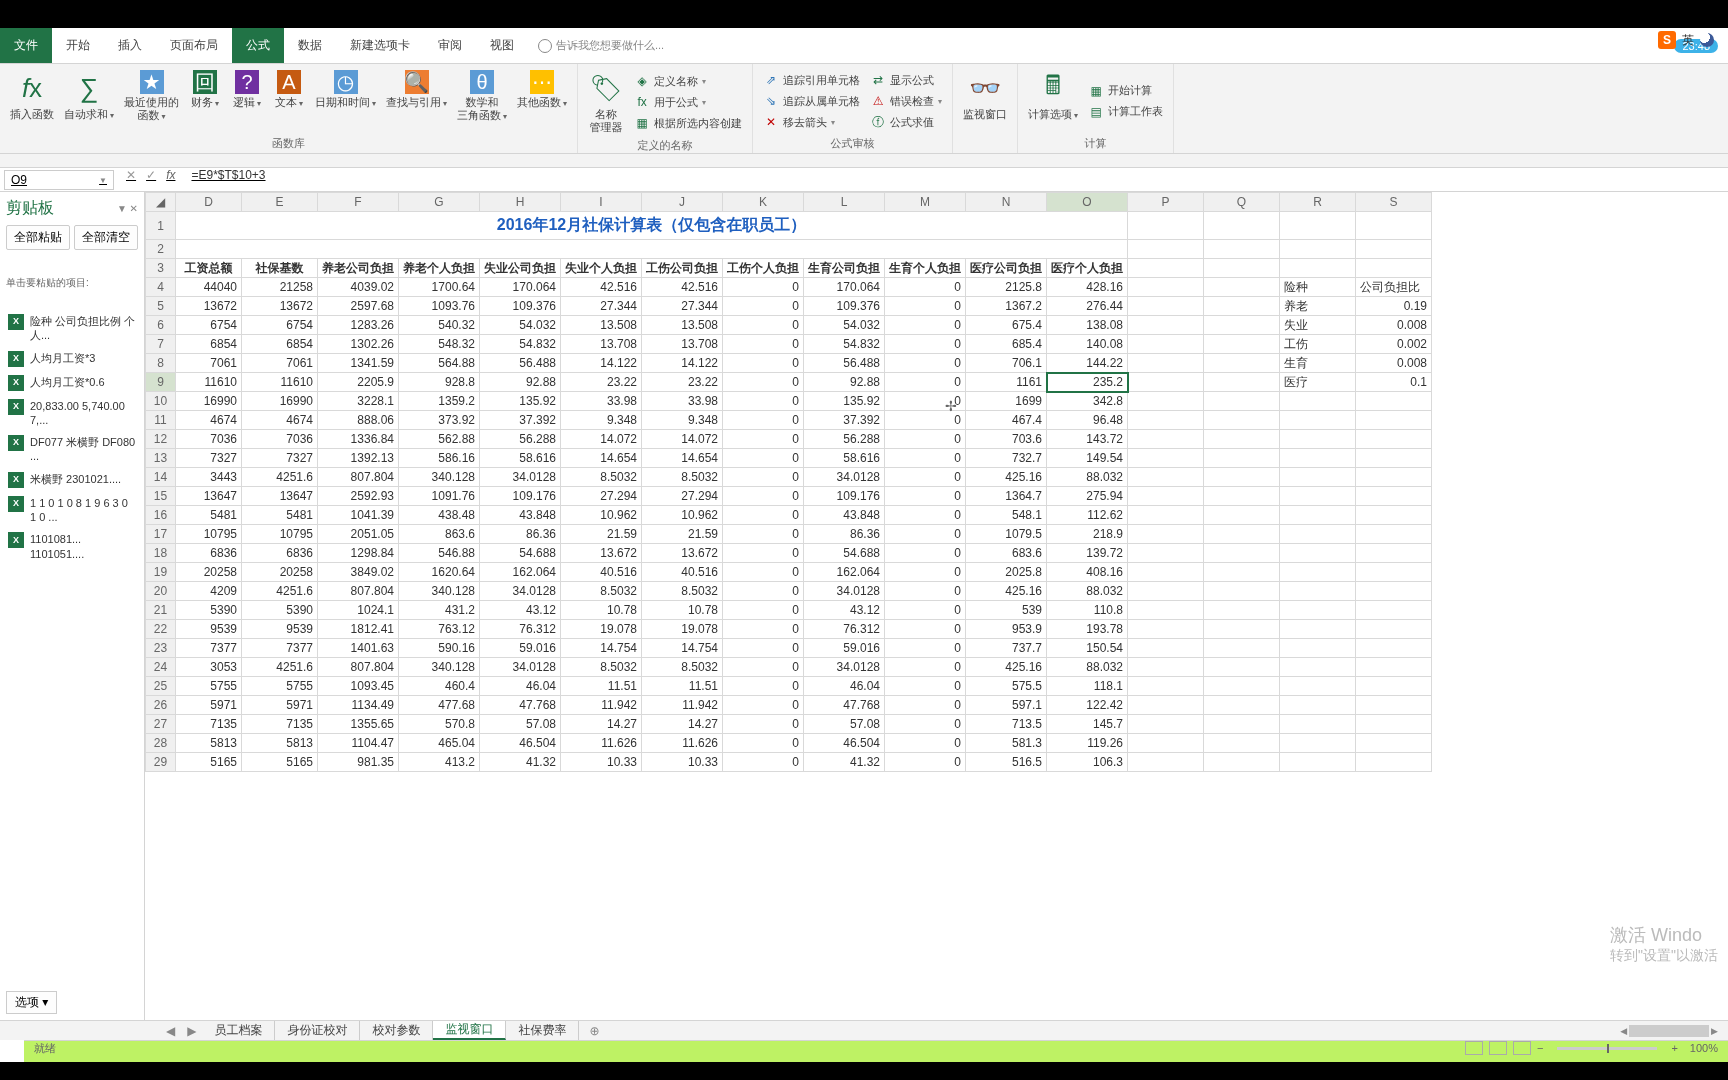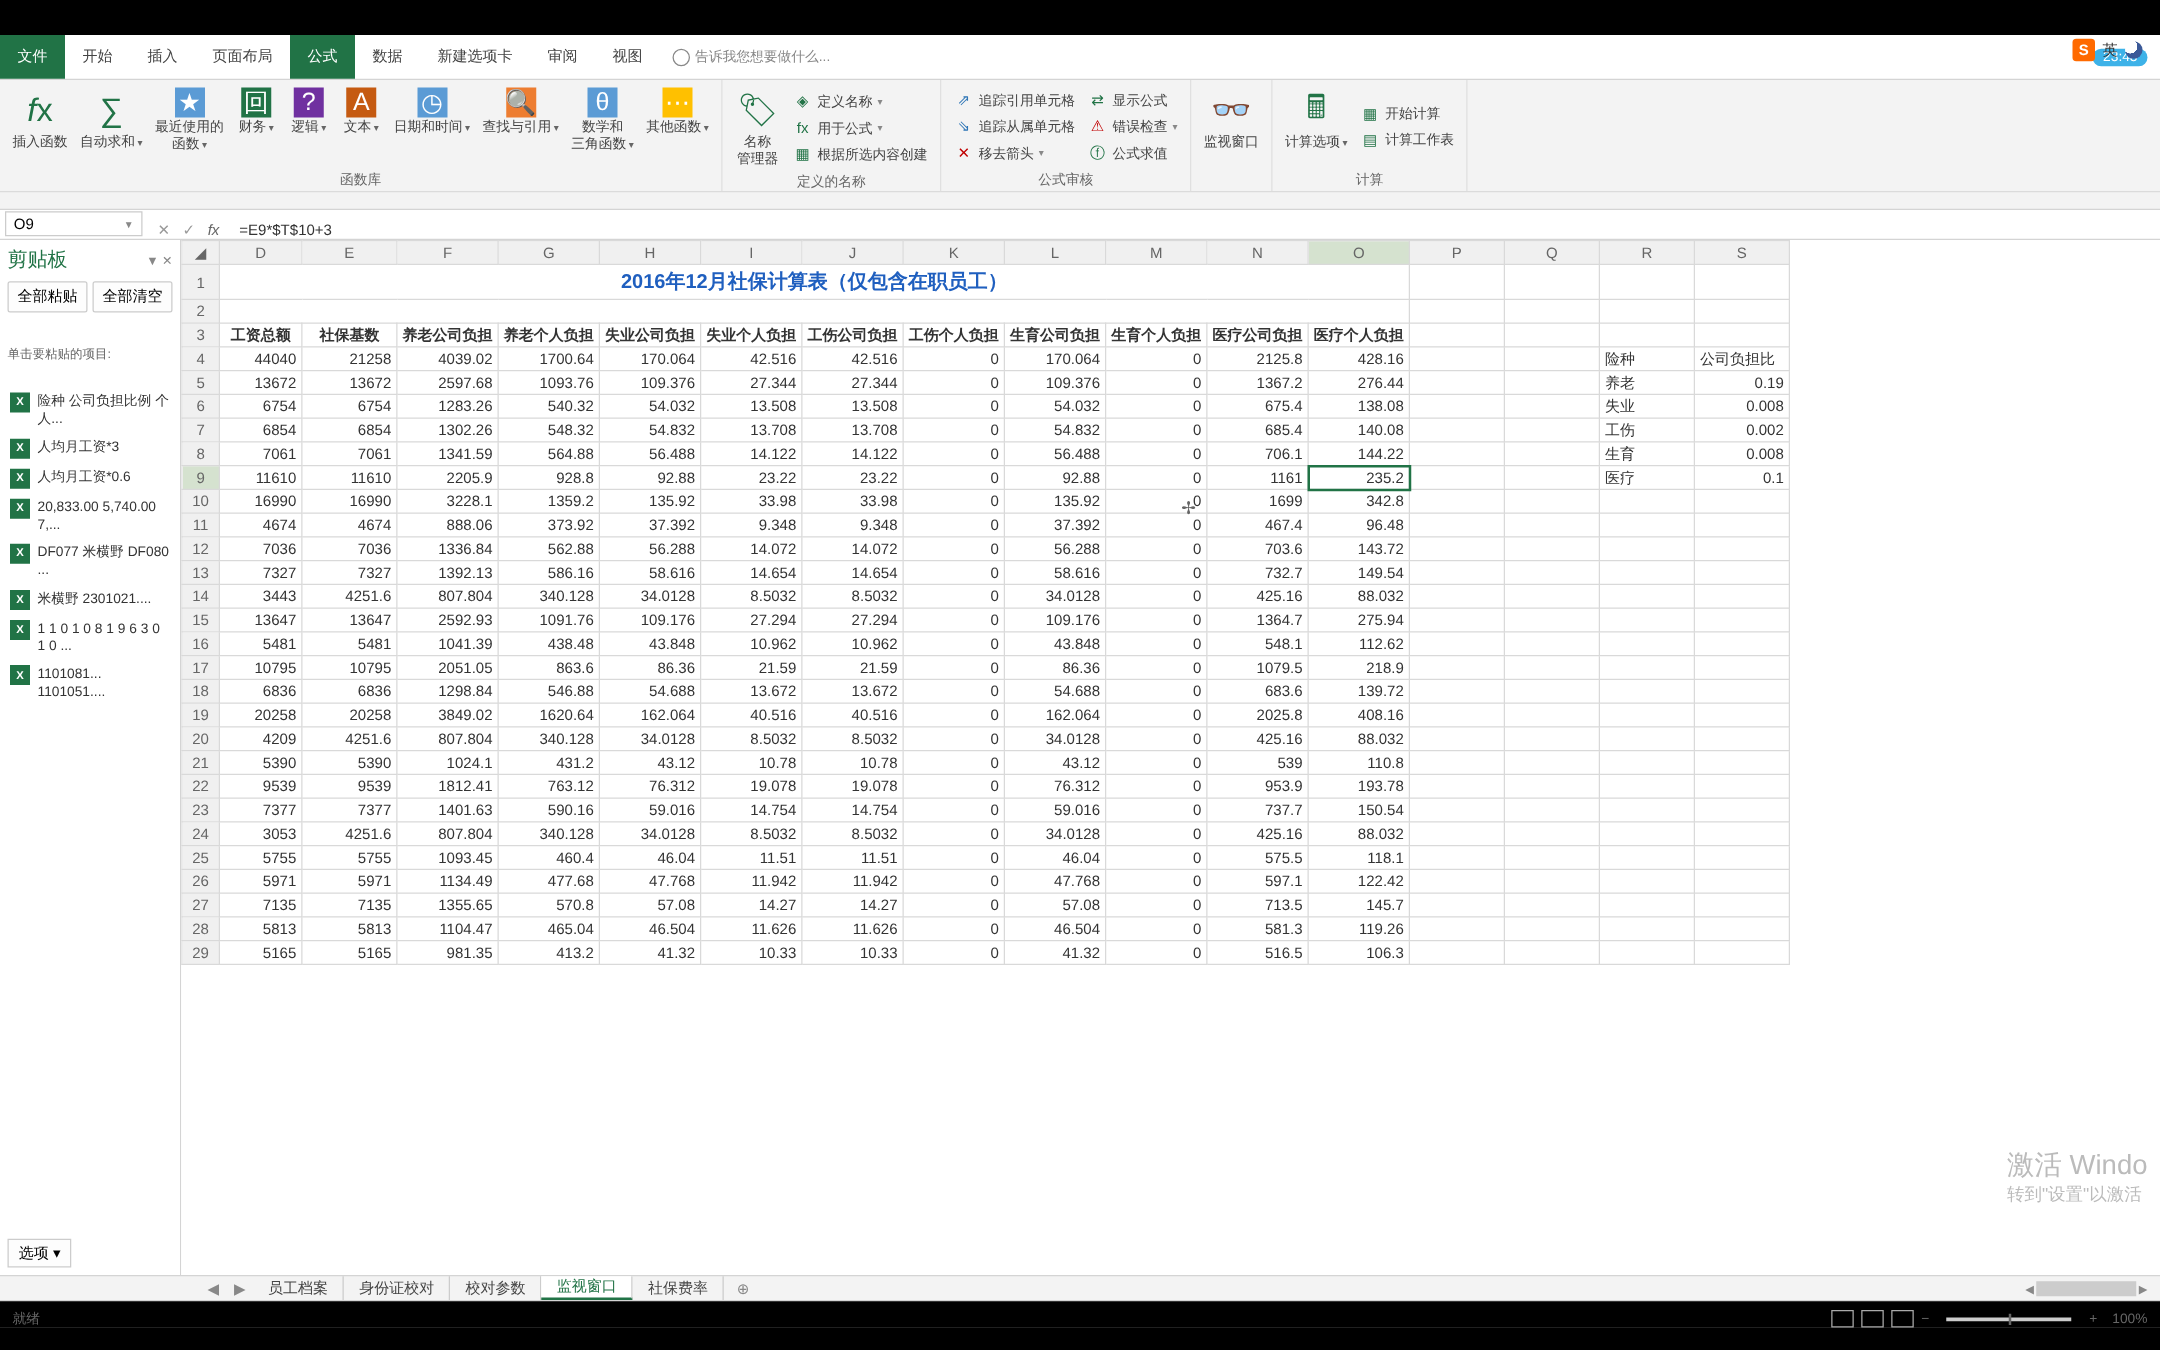--- a/index.html
+++ b/index.html
@@ -33,21 +33,21 @@
 .rbtn { display: flex; flex-direction: column; align-items: center; justify-content: flex-start; padding: 2px 4px; min-width: 40px; }
 .rbtn .ico { width: 32px; height: 32px; display: flex; align-items: center; justify-content: center; font-size: 20px; color: #217346; }
 .rbtn .ico.big { width: 36px; height: 36px; font-size: 26px; }
 .rbtn .lbl { font-size: 11px; color: #444; text-align: center; line-height: 1.2; margin-top: 2px; white-space: pre-line; }
 .rbtn .drop::after { content: "▾"; font-size: 8px; color: #666; margin-left: 2px; }
 .vstack { display: flex; flex-direction: column; gap: 1px; justify-content: center; }
 .smallitem { display: flex; align-items: center; gap: 4px; font-size: 11px; color: #444; padding: 1px 4px; height: 20px; }
 .smallitem .si { width: 16px; height: 16px; display: inline-flex; align-items: center; justify-content: center; color: #217346; font-size: 12px; }
 
 
-.fbar { display: flex; align-items: flex-end; height: 24px; border-bottom: 1px solid #d4d4d4; background: #fff; }
+.fbar { display: flex; align-items: flex-start; height: 24px; border-bottom: 1px solid #d4d4d4; background: #fff; text-decoration: underline; }
 .spacer-row { height: 14px; background: #f3f3f3; border-bottom: 1px solid #d4d4d4; }
 .namebox { width: 110px; border: 1px solid #ccc; margin: 2px 4px; height: 20px; display: flex; align-items: center; padding: 0 6px; background: #fff; }
 .namebox .dd { margin-left: auto; color: #888; font-size: 8px; }
 .fx-controls { display: flex; align-items: center; gap: 10px; padding: 0 8px; color: #999; }
 .fx-controls .fx { font-style: italic; color: #666; }
 .formula-input { flex: 1; padding: 0 8px; color: #333; }
 
 
 .main { display: flex; height: calc(1080px - 28px - 24px - 90px - 14px - 24px - 20px - 22px - 30px); }
 
@@ -83,29 +83,29 @@
 .sheetbar { height: 20px; background: #f3f3f3; border-top: 1px solid #d4d4d4; display: flex; align-items: center; padding-left: 160px; font-size: 12px; }
 .sheetbar .nav { color: #888; padding: 0 6px; }
 .sheet-tab { padding: 0 12px; border-right: 1px solid #ccc; color: #444; height: 100%; display: flex; align-items: center; }
 .sheet-tab.active { background: #fff; border-bottom: 2px solid #217346; color: #217346; }
 .sheet-add { padding: 0 10px; color: #888; }
 .sheet-scroll { margin-left: auto; display: flex; align-items: center; gap: 2px; padding-right: 10px; }
 .sheet-scroll .bar { width: 80px; height: 12px; background: #ccc; }
 .sheet-scroll .tri { color: #888; font-size: 9px; }
 
 
-.status { height: 22px; background: #000000; border-top: 1px solid #d4d4d4; display: flex; align-items: flex-end; padding: 0 10px; font-size: 11px; color: #666; }
+.status { height: 22px; background: #bef264; border-top: 1px solid #d4d4d4; display: flex; align-items: flex-start; padding: 0 10px; font-size: 11px; color: #666; margin-left: 24px; }
 .status .flex { flex: 1; }
 .status .vbtns { display: flex; gap: 6px; align-items: center; }
 .status .vb { width: 18px; height: 14px; border: 1px solid #aaa; }
 .status .zoom-slider { width: 100px; height: 3px; background: #ccc; margin: 0 8px; position: relative; }
 .status .zoom-slider::after { content: ""; position: absolute; top: -3px; left: 50%; width: 2px; height: 9px; background: #666; }
 
 .watermark { position: absolute; right: 10px; bottom: 55px; color: #bbb; font-size: 14px; text-align: left; pointer-events: none; }
-.watermark .w1 { font-size: 22px; }
+.watermark .w1 { font-size: 18px; }
 
 .black-bottom { height: 30px; background: #000; }
 </style>
 </head>
 <body>
 
 <div class="black-top"></div>
 
 <div class="app">
 

